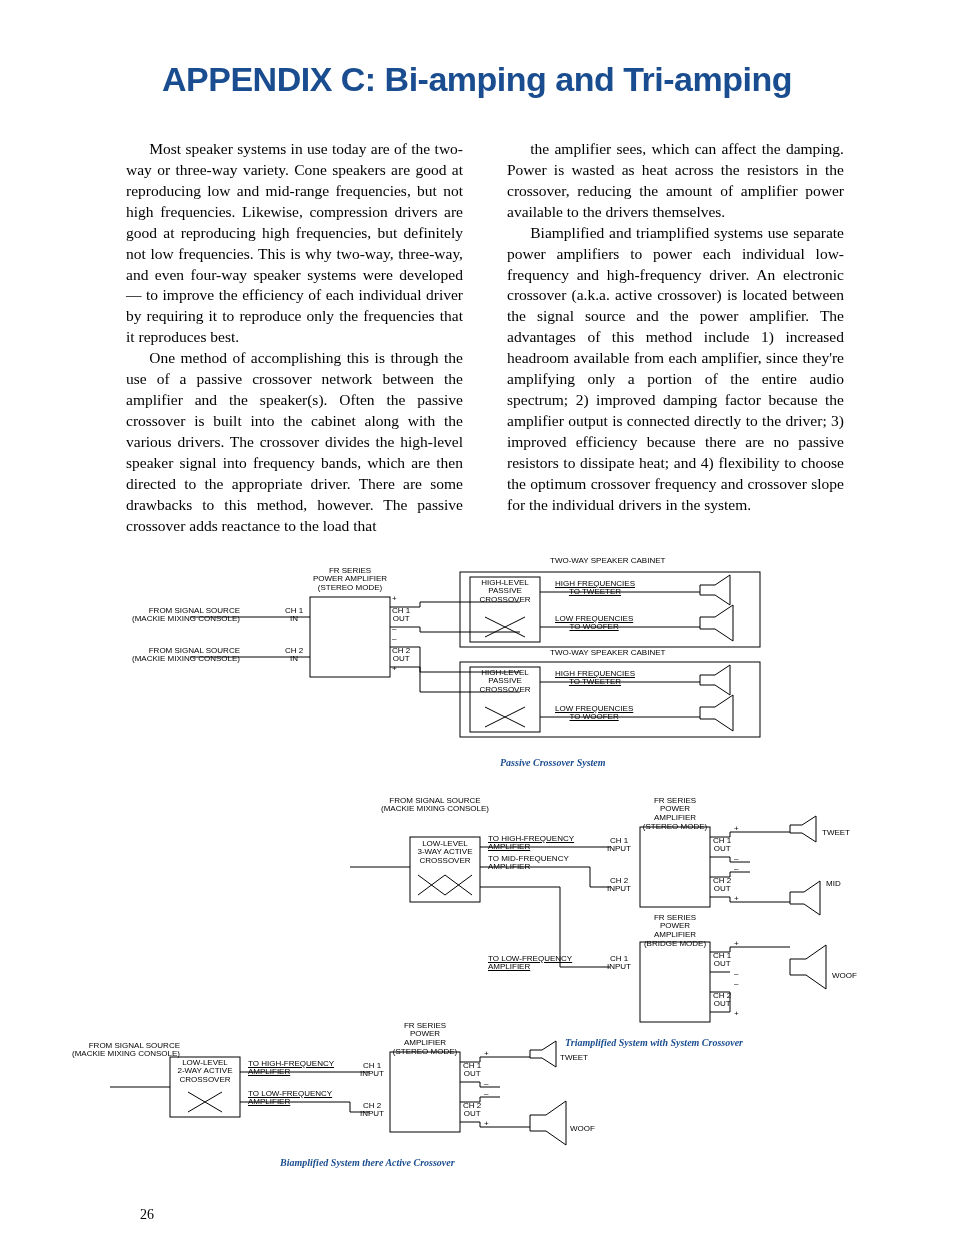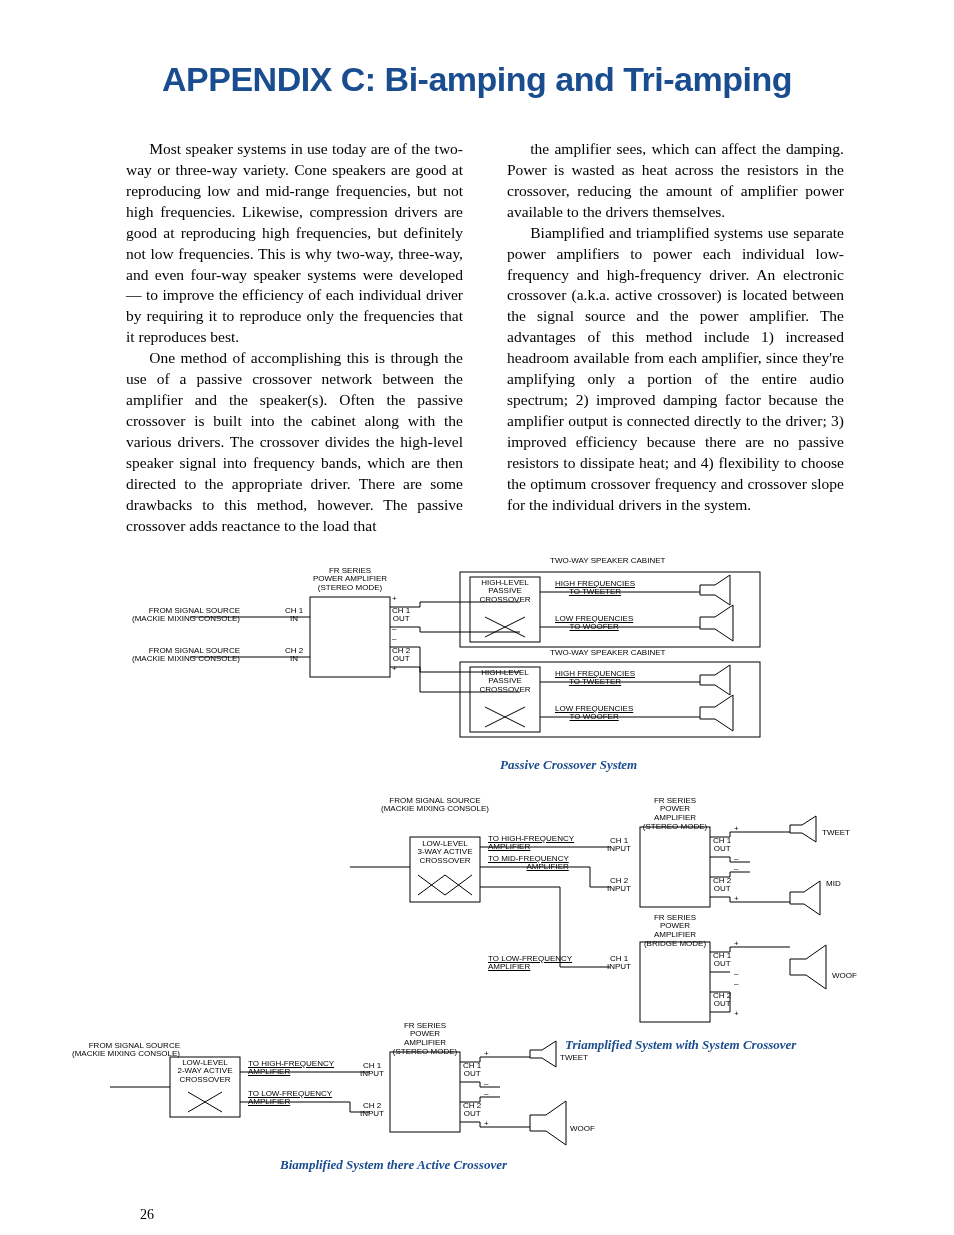--- a/index.html
+++ b/index.html
@@ -50,21 +50,21 @@
     position: absolute;
     text-align: center;
     line-height: 1.1;
     font-size: 8px;
   }
   .caption {
     font-family: Georgia, serif;
     font-style: italic;
     font-weight: bold;
     color: #1a4d8f;
-    font-size: 13px;
+    font-size: 10px;
     position: absolute;
   }
   .pagenum {
     font-family: Georgia, serif;
     font-size: 14px;
     text-align: left;
     margin-top: 10px;
     margin-left: 30px;
   }
   svg { position:absolute; left:0; top:0; }
@@ -207,21 +207,21 @@
       </g>
     </svg>
 
     <span class="dlabel" style="left:260px;top:240px;width:130px;white-space:pre-line;">FROM SIGNAL SOURCE
 (MACKIE MIXING CONSOLE)</span>
     <span class="dlabel" style="left:302px;top:283px;width:66px;white-space:pre-line;">LOW-LEVEL
 3-WAY ACTIVE
 CROSSOVER</span>
     <span class="dlabel" style="left:378px;top:278px;white-space:pre-line;text-align:left;text-decoration:underline;">TO HIGH-FREQUENCY
 AMPLIFIER</span>
-    <span class="dlabel" style="left:378px;top:298px;white-space:pre-line;text-align:right;text-decoration:underline;">TO MID-FREQUENCY
+    <span class="dlabel" style="left:378px;top:298px;white-space:pre-line;text-align:left;">TO MID-FREQUENCY
 AMPLIFIER</span>
     <span class="dlabel" style="left:378px;top:398px;white-space:pre-line;text-align:left;text-decoration:underline;">TO LOW-FREQUENCY
 AMPLIFIER</span>
 
     <span class="dlabel" style="left:530px;top:240px;width:70px;white-space:pre-line;">FR SERIES
 POWER AMPLIFIER
 (STEREO MODE)</span>
     <span class="dlabel" style="left:497px;top:280px;white-space:pre-line;">CH 1
 INPUT</span>
     <span class="dlabel" style="left:497px;top:320px;white-space:pre-line;">CH 2

